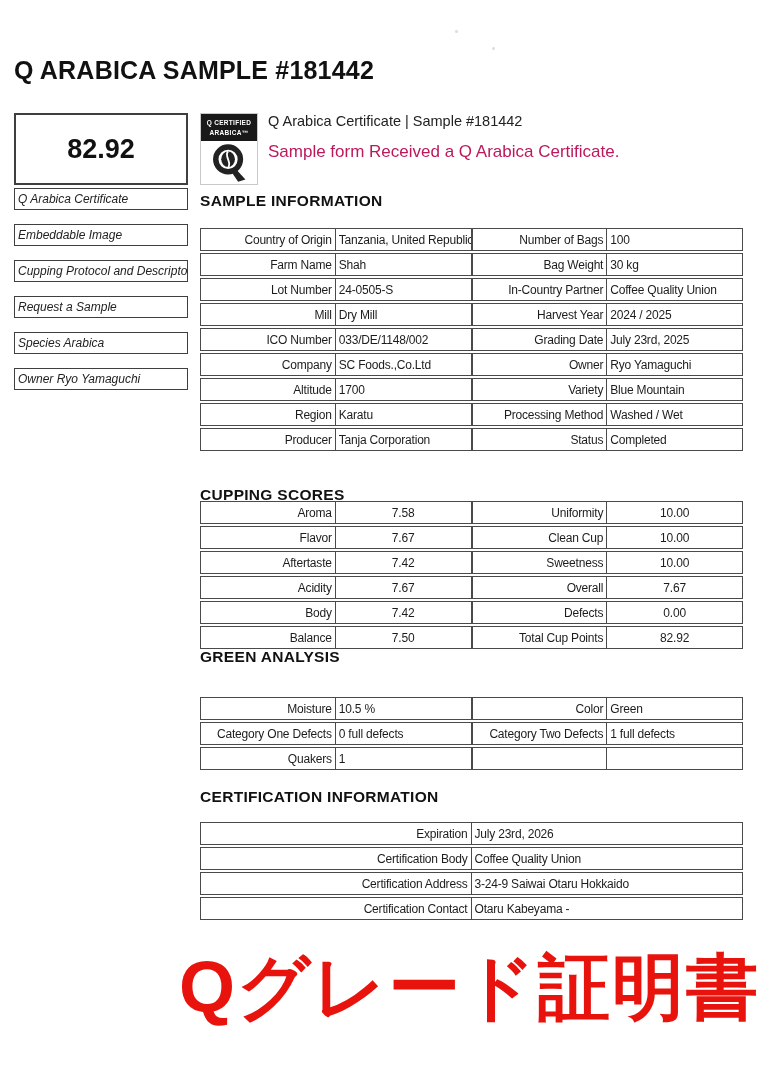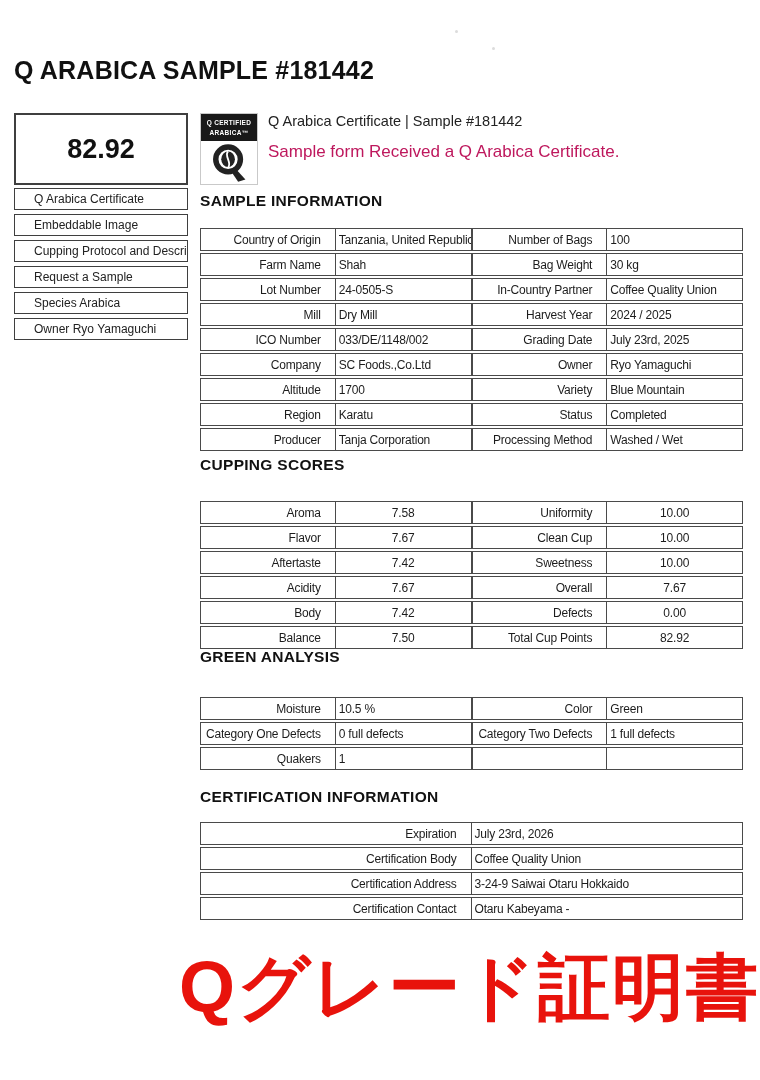--- a/index.html
+++ b/index.html
@@ -13,22 +13,22 @@
   }
   
   .side-panel { position:absolute; left:14px; top:113px; width:174px; }
   .score-box {
     border:2px solid #3f3f3f; height:68px; margin-bottom:3px;
     display:flex; align-items:center; justify-content:center;
     font-size:27px; font-weight:bold; color:#111;
   }
   .menu-item {
     border:1px solid #3f3f3f; height:20px; line-height:20px;
-    font-size:12px; padding-left:19px; margin-bottom:4px;
-    white-space:nowrap; overflow:hidden; cursor:pointer; color:#222;
+    font-size:12px; padding-left:3px; margin-bottom:14px;
+    white-space:nowrap; overflow:hidden; cursor:pointer; color:#222;font-style:italic;
   }
   
   .cert-header { position:absolute; left:200px; top:113px; display:flex; }
   .badge { width:58px; height:72px; border:1px solid #c9c9c9; box-sizing:border-box; background:#fff; }
   .badge-top {
     background:#191919; color:#fff; font-size:6.5px; font-weight:bold;
     text-align:center; line-height:1.55; padding:4px 0 3px 0; letter-spacing:0.3px;
   }
   .badge-logo { display:flex; justify-content:center; padding-top:1px; }
   .cert-header-text { margin-left:10px; }
@@ -43,21 +43,21 @@
   .table-block { position:absolute; left:200px; width:543px; }
   .table-pair { display:flex; }
   .half-table { width:271.5px; box-sizing:border-box; }
   .trow {
     display:flex; border:1px solid #4a4a4a; height:21px; margin-bottom:2px;
     align-items:stretch; font-size:12px; letter-spacing:-0.2px; background:#fff;
   }
   .tlabel {
     width:50%; box-sizing:border-box; border-right:1px solid #4a4a4a;
     display:flex; align-items:center; justify-content:flex-end;
-    padding-right:14px; white-space:nowrap; overflow:hidden;
+    padding-right:3px; white-space:nowrap; overflow:hidden;
   }
   .tvalue {
     flex:1; display:flex; align-items:center; padding-left:3px;
     white-space:nowrap; overflow:hidden;
   }
   .center-values .tvalue { justify-content:center; padding-left:0; }
   
   .stamp {
     position:absolute; top:940px; left:0; width:760px; text-align:right;
     font-size:72px; font-weight:bold; letter-spacing:2px;
@@ -174,32 +174,32 @@
         </div>
         <div class="trow">
           <div class="tlabel">Owner</div>
           <div class="tvalue">Ryo Yamaguchi</div>
         </div>
         <div class="trow">
           <div class="tlabel">Variety</div>
           <div class="tvalue">Blue Mountain</div>
         </div>
         <div class="trow">
+          <div class="tlabel">Processing Method</div>
+          <div class="tvalue">Washed / Wet</div>
+        </div>
+        <div class="trow">
           <div class="tlabel">Status</div>
           <div class="tvalue">Completed</div>
         </div>
-        <div class="trow">
-          <div class="tlabel">Processing Method</div>
-          <div class="tvalue">Washed / Wet</div>
-        </div>
-      </div>
-  </div>
-</div>
-
-<div class="section-heading" style="top:456px">CUPPING SCORES</div>
+      </div>
+  </div>
+</div>
+
+<div class="section-heading" style="top:486px">CUPPING SCORES</div>
 <div class="table-block center-values" style="top:501px">
   <div class="table-pair">
     <div class="half-table">
         <div class="trow">
           <div class="tlabel">Aroma</div>
           <div class="tvalue">7.58</div>
         </div>
         <div class="trow">
           <div class="tlabel">Flavor</div>
           <div class="tvalue">7.67</div>

